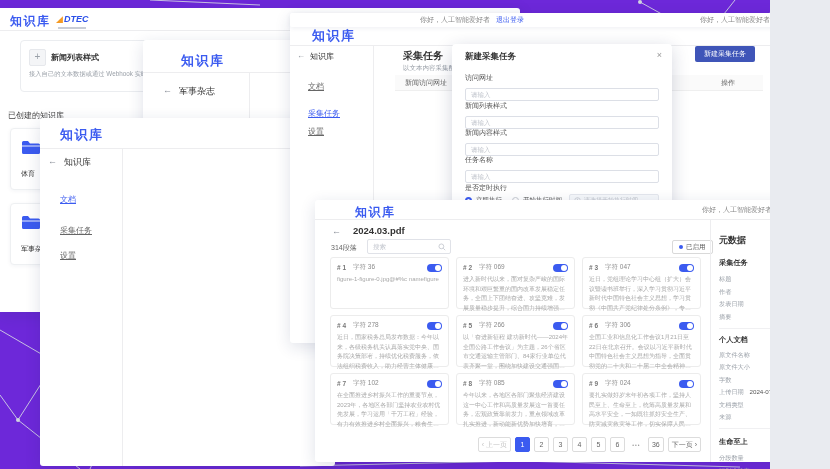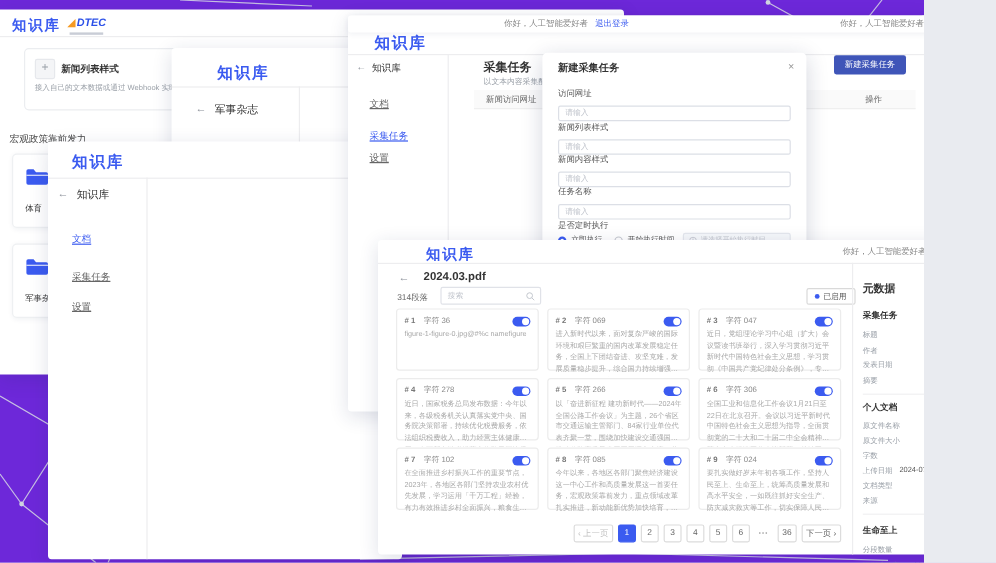--- a/index.html
+++ b/index.html
@@ -95,21 +95,21 @@
     </div>
     <div class="abs" style="left:58px;top:19px;width:28px;height:2px;background:#c9cdd6;"></div>
     <div class="hr" style="top:22px;"></div>
 
     <div class="abs" style="left:20px;top:32px;width:260px;height:52px;border:1px solid #ebedf0;border-radius:4px;box-sizing:border-box;">
       <div class="abs" style="left:8px;top:8px;width:15px;height:15px;background:#f4f5f7;border:1px solid #e6e8ec;border-radius:2px;color:#9aa0a8;font-size:10px;line-height:14px;text-align:center;">+</div>
       <div class="abs" style="left:30px;top:11px;font-size:8px;font-weight:bold;color:#333;">新闻列表样式</div>
       <div class="abs grey" style="left:8px;top:28px;right:8px;font-size:6.3px;line-height:1.6;">接入自己的文本数据或通过 Webhook 实时写入数据以增强 LLM 的上下文。</div>
     </div>
 
-    <div class="abs" style="left:8px;top:102px;font-size:8px;color:#444;">宏观政策靠前发力</div>
+    <div class="abs" style="left:8px;top:102px;font-size:8px;color:#444;">已创建的知识库</div>
 
     <div class="kbcard" style="left:10px;top:120px;">
       <svg class="abs" style="left:10px;top:11px;" width="20" height="15" viewBox="0 0 20 15">
         <path d="M1 2.5 Q1 1 2.5 1 H7 L9 3.5 H17.5 Q19 3.5 19 5 V12.5 Q19 14 17.5 14 H2.5 Q1 14 1 12.5 Z" fill="#3b5bf0"></path>
         <path d="M1 6 H19" stroke="#fff" stroke-width="0.9"></path>
       </svg>
       <div class="abs" style="left:10px;top:40px;font-size:7px;color:#333;">体育</div>
     </div>
     <div class="kbcard" style="left:10px;top:195px;">
       <svg class="abs" style="left:10px;top:11px;" width="20" height="15" viewBox="0 0 20 15">

